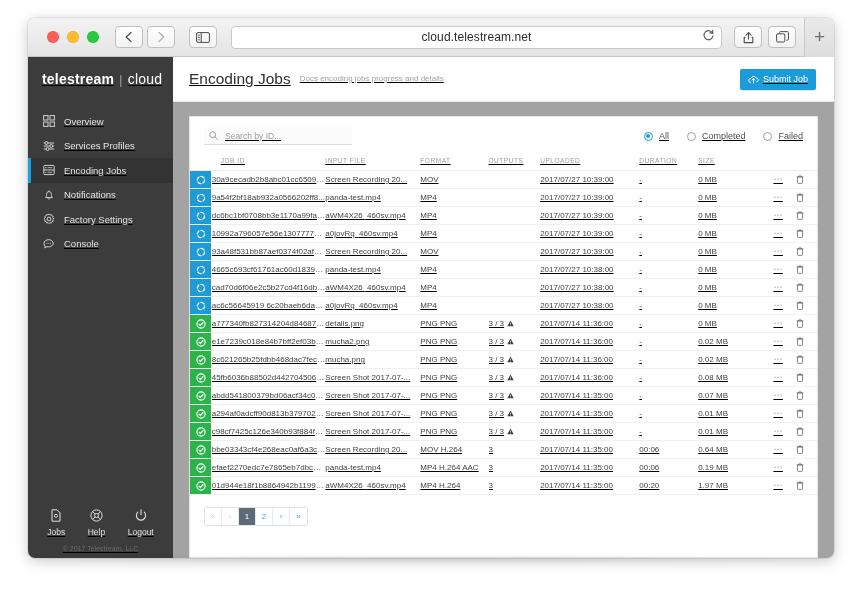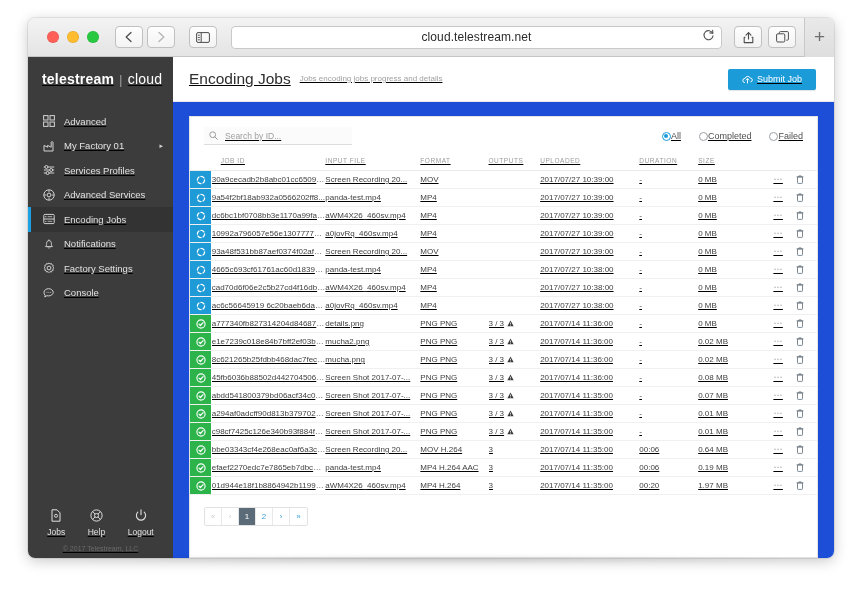--- a/index.html
+++ b/index.html
@@ -156,29 +156,29 @@
     border-bottom: 1px solid #e9e9e9;
   }
   .page-title { font-size: 15.5px; color: #2e2e2e; font-weight: 400; }
   .page-sub { font-size: 8px; color: #a0a0a0; margin-left: 9px; padding-bottom: 1px; }
   .submit-job {
     margin-left: auto;
     background: #1b9bd8;
     color: #fff;
     font-size: 9px;
     height: 21px;
-    padding: 0 14px;
+    padding: 0 8px;
     border-radius: 2px;
     display: flex; align-items: center; gap: 4px;
     box-shadow: 0 1px 1px rgba(0,0,0,.12);
     cursor: pointer;
   }
   .submit-job svg { display: block; }
 
-  .panel-wrap { padding: 14px 16px 0 16px; flex: 1; background: #1d4ed8; }
+  .panel-wrap { padding: 14px 16px 0 16px; flex: 1; background: #a3a3a3; }
   .panel {
     border: 1px solid #e3e3e3;
     background: #fff;
     height: 100%;
     display: flex; flex-direction: column;
   }
   .filters {
     display: flex;
     align-items: center;
     padding: 10px 14px 8px 14px;
@@ -194,21 +194,21 @@
   }
   .search-box .sicon { color: #9b9b9b; display:flex; }
   .search-box input {
     border: none; outline: none; background: transparent;
     font-size: 8.5px; color: #555;
     font-family: "Liberation Sans", sans-serif;
     width: 100%;
   }
   .search-box input::placeholder { color: #9d9d9d; }
   .radios { margin-left: auto; display: flex; gap: 18px; align-items: center; }
-  .radio { display: flex; align-items: center; gap: 0; font-size: 9px; color: #4e4e4e; cursor: pointer; }
+  .radio { display: flex; align-items: center; gap: 6px; font-size: 9px; color: #4e4e4e; cursor: pointer; }
   .rdot {
     width: 9px; height: 9px; border-radius: 50%;
     border: 1px solid #9aa0a6; background: #fff;
     display: flex; align-items: center; justify-content: center;
   }
   .radio.on .rdot { border-color: #1b9bd8; }
   .radio.on .rdot::after {
     content: ""; width: 4px; height: 4px; border-radius: 50%; background: #1b9bd8;
   }
 
@@ -368,60 +368,38 @@
       <div class="nav">
         <div class="nav-item">
           <span class="nav-ico">
             <svg width="12" height="12" viewBox="0 0 12 12">
                 <rect x="0.6" y="0.6" width="4.4" height="4.4" fill="none" stroke="currentColor" stroke-width="1"></rect>
                 <rect x="7" y="0.6" width="4.4" height="4.4" fill="none" stroke="currentColor" stroke-width="1"></rect>
                 <rect x="0.6" y="7" width="4.4" height="4.4" fill="none" stroke="currentColor" stroke-width="1"></rect>
                 <rect x="7" y="7" width="4.4" height="4.4" fill="none" stroke="currentColor" stroke-width="1"></rect>
               </svg>
           </span>
-          <span class="nav-label">Advanced</span>
+          <span class="nav-label">Overview</span>
         </div>
 
-        <div class="nav-item">
-          <span class="nav-ico">
-            <svg width="12" height="12" viewBox="0 0 12 12">
-                <path d="M1 11 V5.4 L4.6 7.2 V5.4 L8.2 7.2 V2.2 a1 1 0 0 1 1.8 0 V11 Z" fill="none" stroke="currentColor" stroke-width="1" stroke-linejoin="round"></path>
-              </svg>
-          </span>
-          <span class="nav-label">My Factory 01</span>
-          <span class="nav-caret">▸</span>
-        </div>
 
         <div class="nav-item">
           <span class="nav-ico">
             <svg width="12" height="12" viewBox="0 0 12 12">
                 <line x1="0.8" y1="3" x2="11.2" y2="3" stroke="currentColor" stroke-width="1"></line>
                 <line x1="0.8" y1="6" x2="11.2" y2="6" stroke="currentColor" stroke-width="1"></line>
                 <line x1="0.8" y1="9" x2="11.2" y2="9" stroke="currentColor" stroke-width="1"></line>
                 <circle cx="3.4" cy="3" r="1.5" fill="#3c3c3c" stroke="currentColor" stroke-width="1"></circle>
                 <circle cx="8.2" cy="6" r="1.5" fill="#3c3c3c" stroke="currentColor" stroke-width="1"></circle>
                 <circle cx="4.6" cy="9" r="1.5" fill="#3c3c3c" stroke="currentColor" stroke-width="1"></circle>
               </svg>
           </span>
           <span class="nav-label">Services Profiles</span>
         </div>
 
-        <div class="nav-item">
-          <span class="nav-ico">
-            <svg width="12" height="12" viewBox="0 0 12 12">
-                <circle cx="6" cy="6" r="5.2" fill="none" stroke="currentColor" stroke-width="1"></circle>
-                <circle cx="6" cy="6" r="1.9" fill="none" stroke="currentColor" stroke-width="1"></circle>
-                <line x1="6" y1="0.9" x2="6" y2="3.2" stroke="currentColor" stroke-width="0.9"></line>
-                <line x1="6" y1="8.8" x2="6" y2="11.1" stroke="currentColor" stroke-width="0.9"></line>
-                <line x1="0.9" y1="6" x2="3.2" y2="6" stroke="currentColor" stroke-width="0.9"></line>
-                <line x1="8.8" y1="6" x2="11.1" y2="6" stroke="currentColor" stroke-width="0.9"></line>
-              </svg>
-          </span>
-          <span class="nav-label">Advanced Services</span>
-        </div>
 
         <div class="nav-item active">
           <span class="nav-ico">
             <svg width="12" height="12" viewBox="0 0 12 12">
                 <rect x="0.8" y="1.4" width="10.4" height="9.2" rx="1" fill="none" stroke="currentColor" stroke-width="1"></rect>
                 <line x1="0.8" y1="6" x2="11.2" y2="6" stroke="currentColor" stroke-width="1"></line>
                 <circle cx="2.8" cy="3.7" r="0.65" fill="currentColor"></circle>
                 <circle cx="2.8" cy="8.3" r="0.65" fill="currentColor"></circle>
                 <line x1="4.6" y1="3.7" x2="9.2" y2="3.7" stroke="currentColor" stroke-width="0.8"></line>
                 <line x1="4.6" y1="8.3" x2="9.2" y2="8.3" stroke="currentColor" stroke-width="0.8"></line>
@@ -498,21 +476,21 @@
             <span class="fl">Logout</span>
           </div>
         </div>
         <div class="copyright">© 2017 Telestream, LLC</div>
       </div>
     </div>
 
     <div class="content">
       <div class="content-head">
         <div class="page-title">Encoding Jobs</div>
-        <div class="page-sub">Jobs encoding jobs progress and details</div>
+        <div class="page-sub">Docs encoding jobs progress and details</div>
         <div class="submit-job">
           <span>
             <svg width="11" height="9" viewBox="0 0 11 9">
                 <path d="M2.8 7.6 a2.1 2.1 0 0 1 .25-4.2 A2.8 2.8 0 0 1 8.3 3.1 a1.9 1.9 0 0 1 .2 3.8" fill="none" stroke="#fff" stroke-width="0.95" stroke-linejoin="round"></path>
                 <polyline points="4.2,5 5.5,3.6 6.8,5" fill="none" stroke="#fff" stroke-width="0.95" stroke-linecap="round" stroke-linejoin="round"></polyline>
                 <line x1="5.5" y1="3.9" x2="5.5" y2="8" stroke="#fff" stroke-width="0.95" stroke-linecap="round"></line>
               </svg>
           </span>
           <span>Submit Job</span>
         </div>

